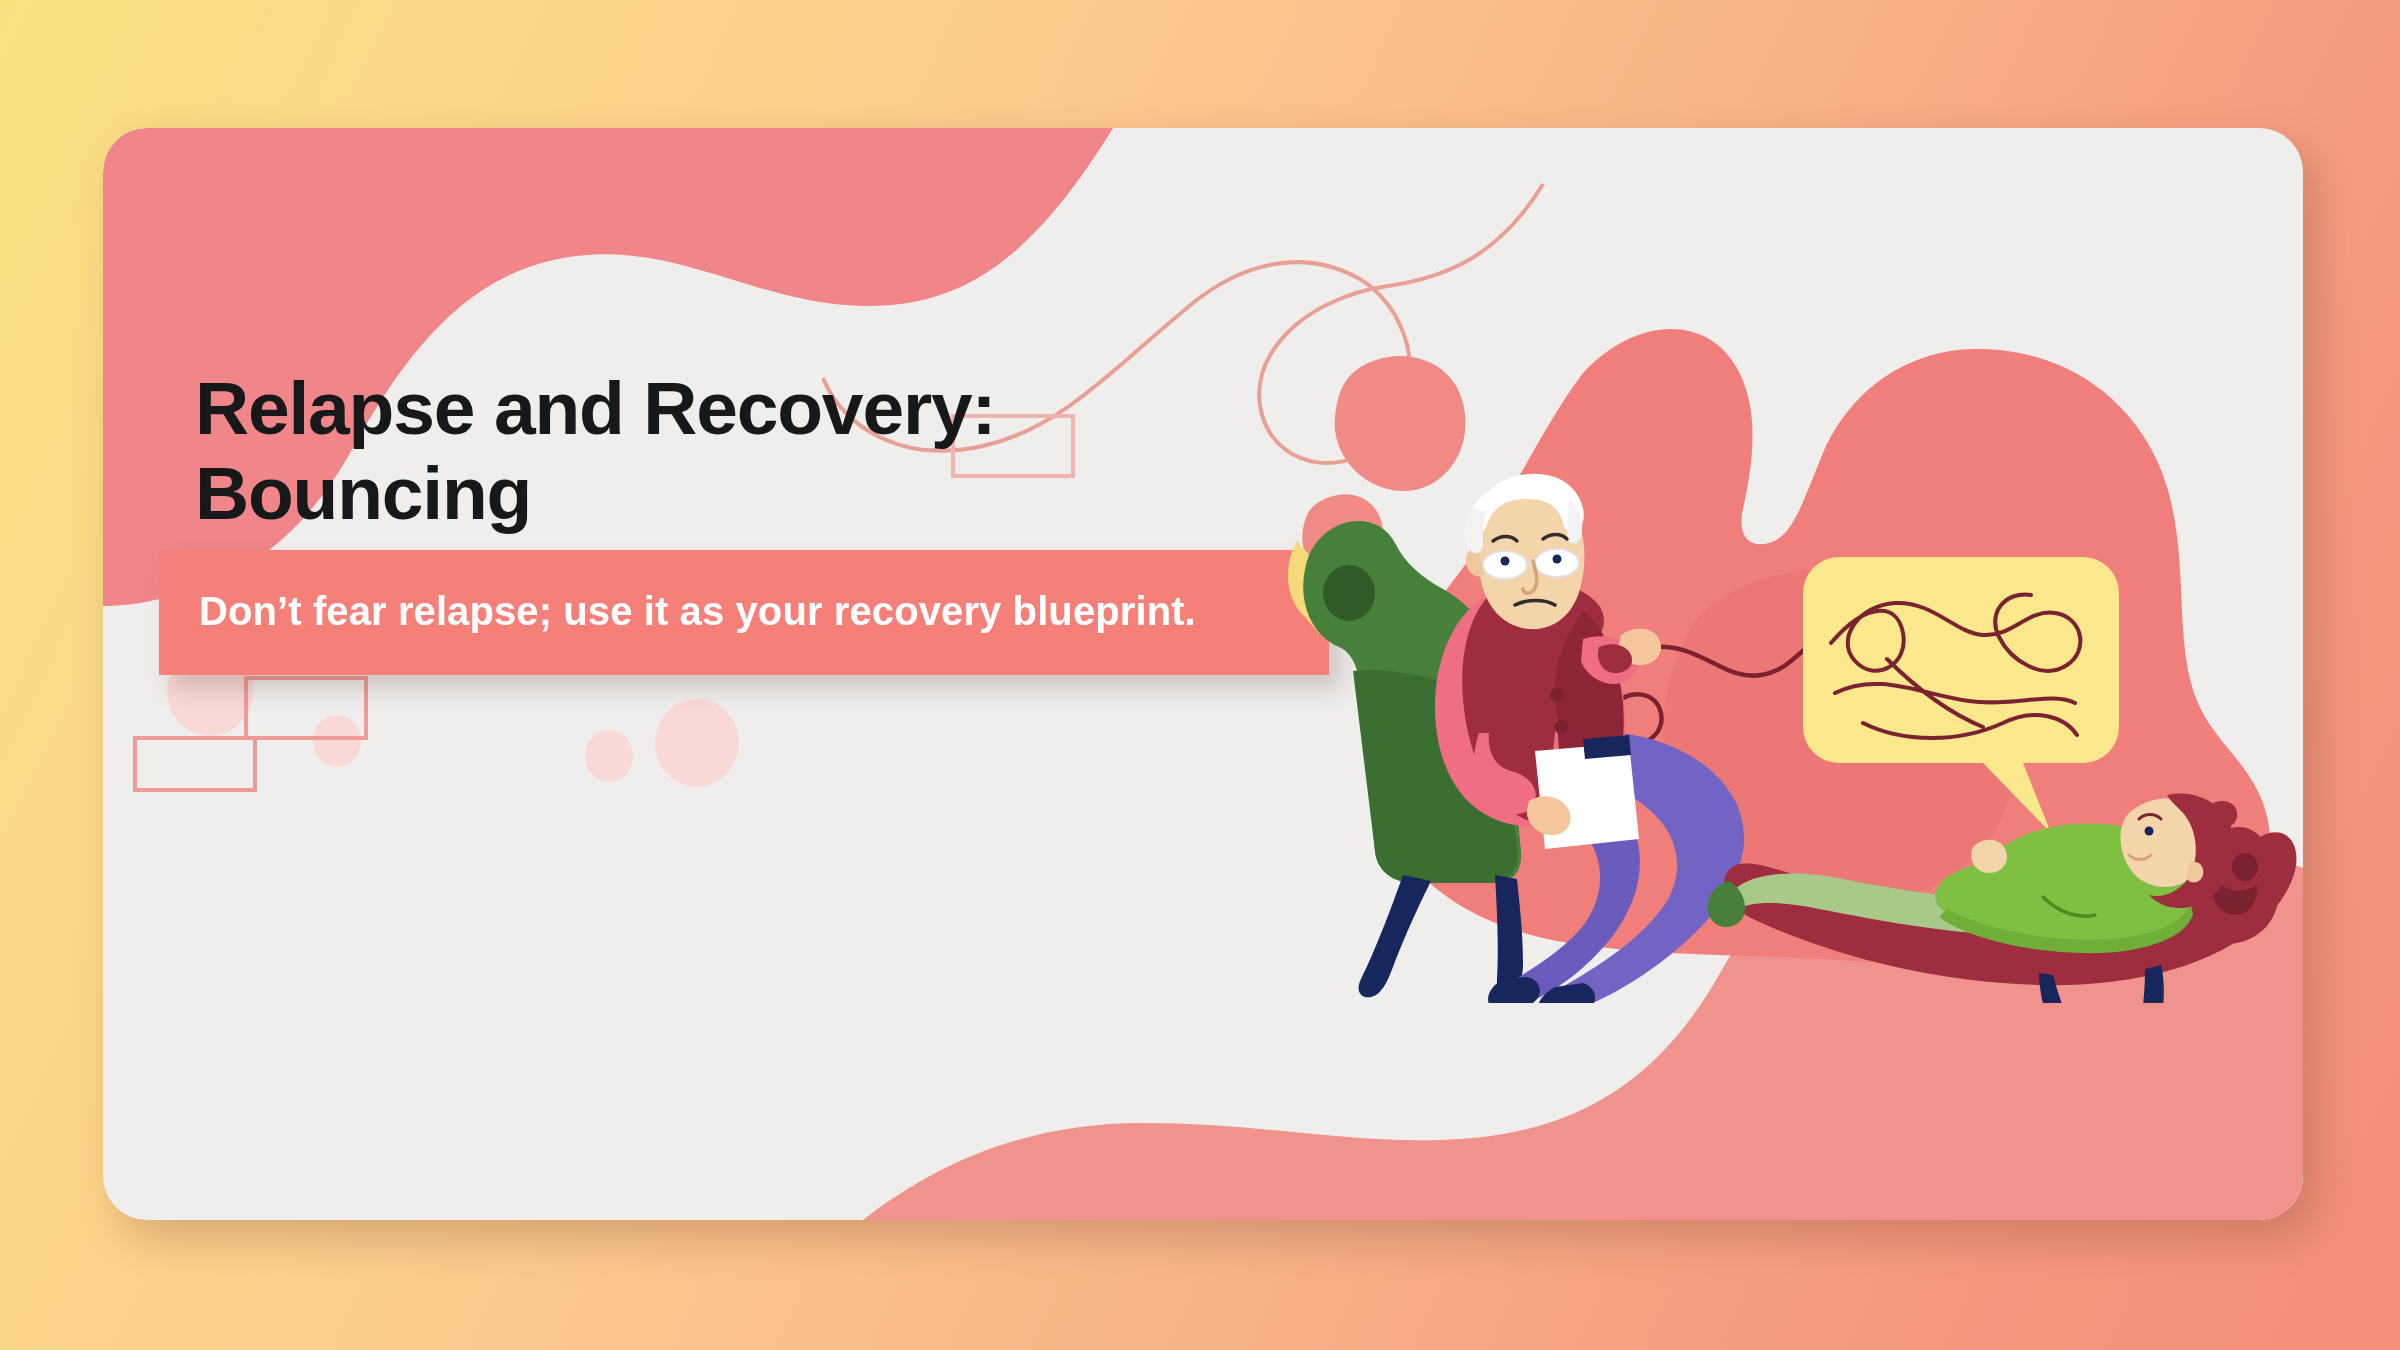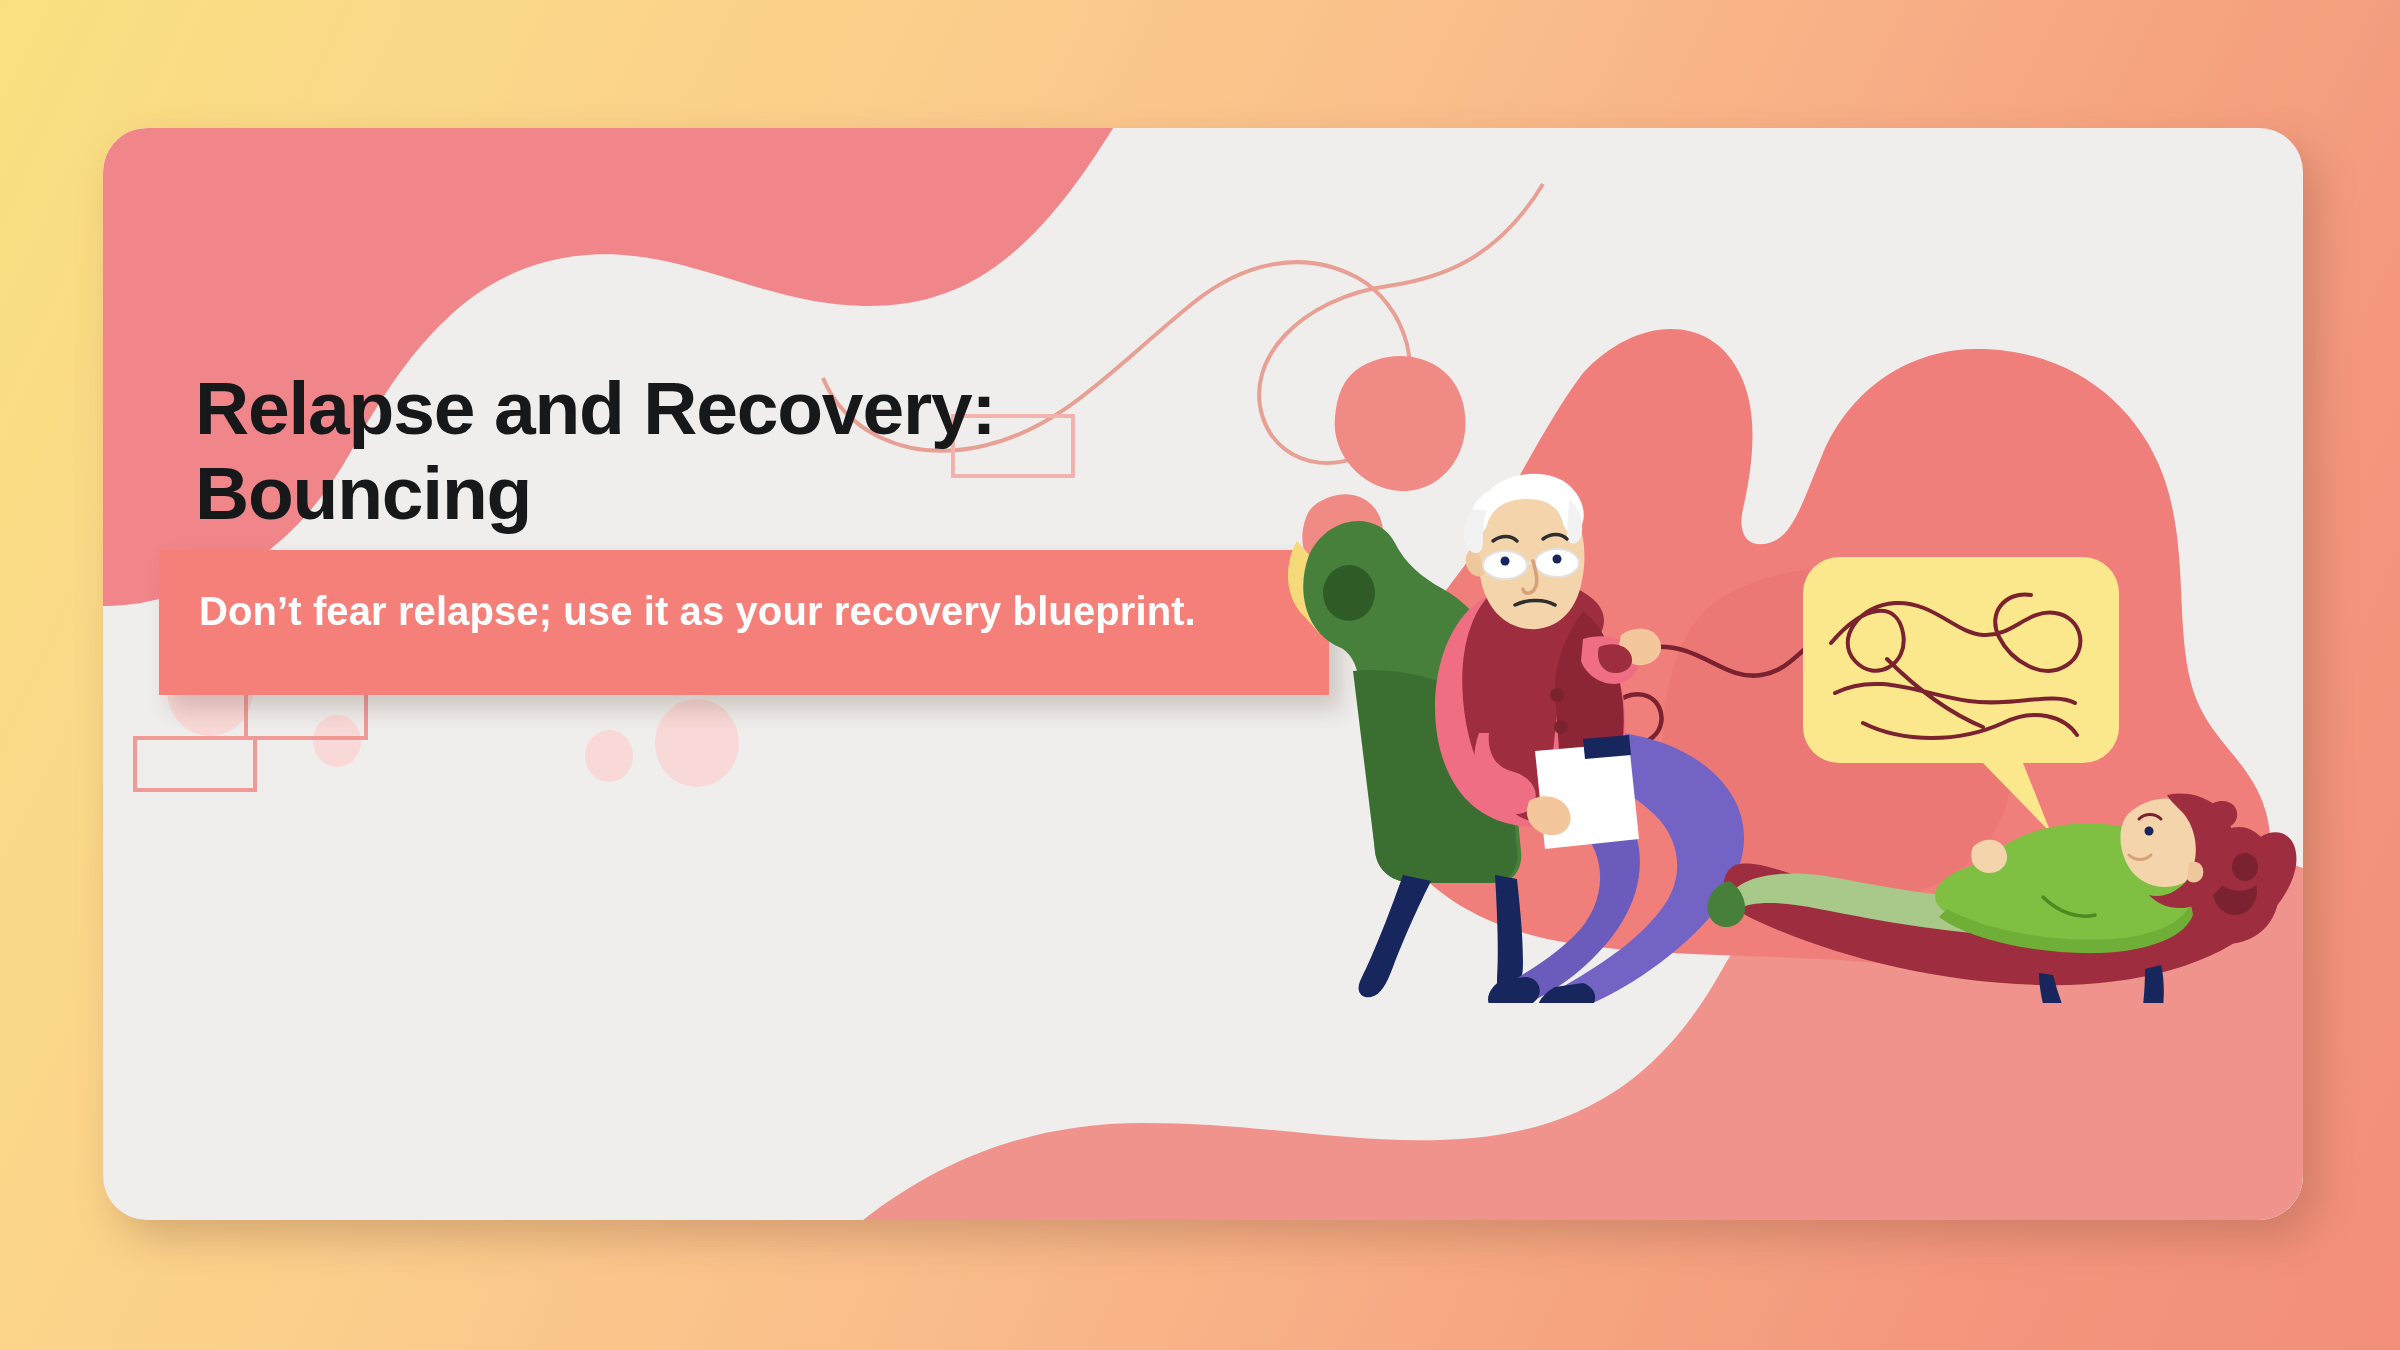--- a/index.html
+++ b/index.html
@@ -90,21 +90,21 @@
     max-width: 1010px;
     white-space: pre-line;
   }
 
   .callout {
     position: absolute;
     left: 56px;
     top: 422px;
     width: 1170px;
     box-sizing: border-box;
-    padding: 34px 40px 56px 40px;
+    padding: 34px 40px 36px 40px;
     background: #f5807a;
     box-shadow: 12px 14px 22px rgba(90, 60, 50, 0.22);
   }
 
   .callout-text {
     margin: 0;
     font-family: "Liberation Sans", sans-serif;
     font-weight: bold;
     font-size: 40px;
     line-height: 1.38;

